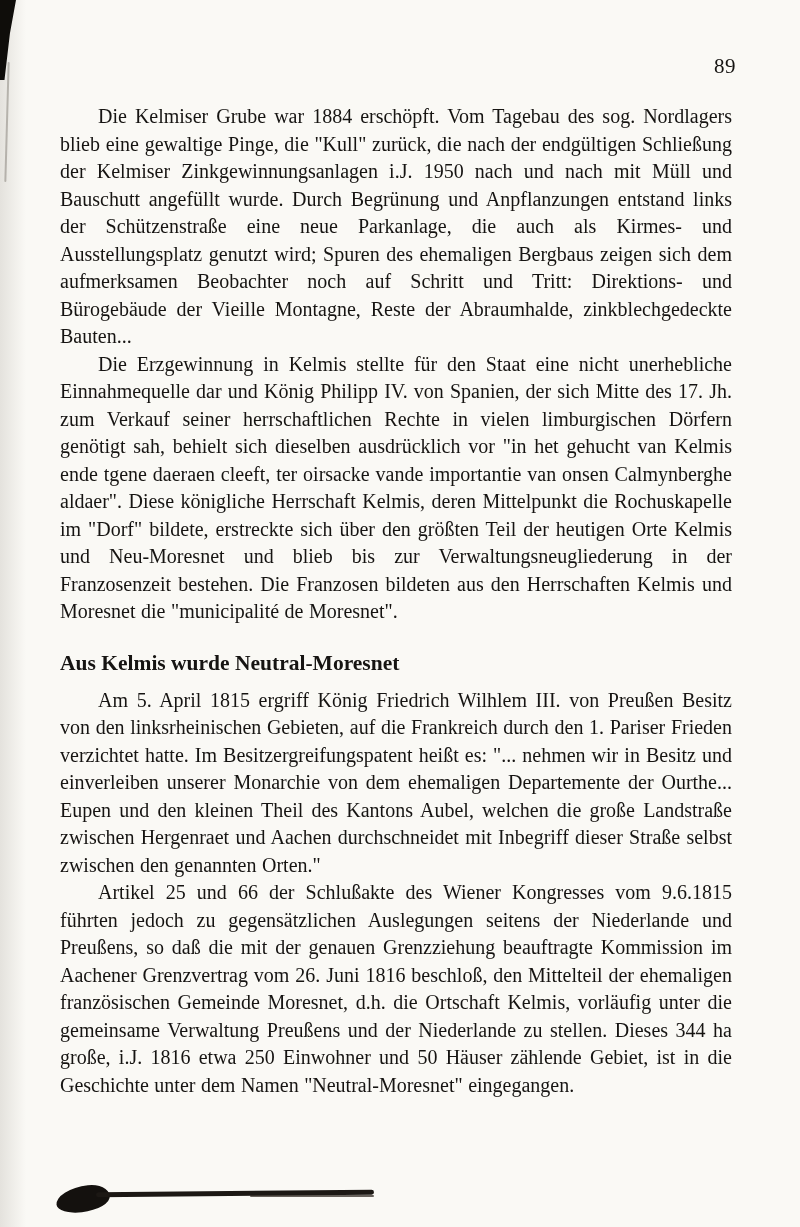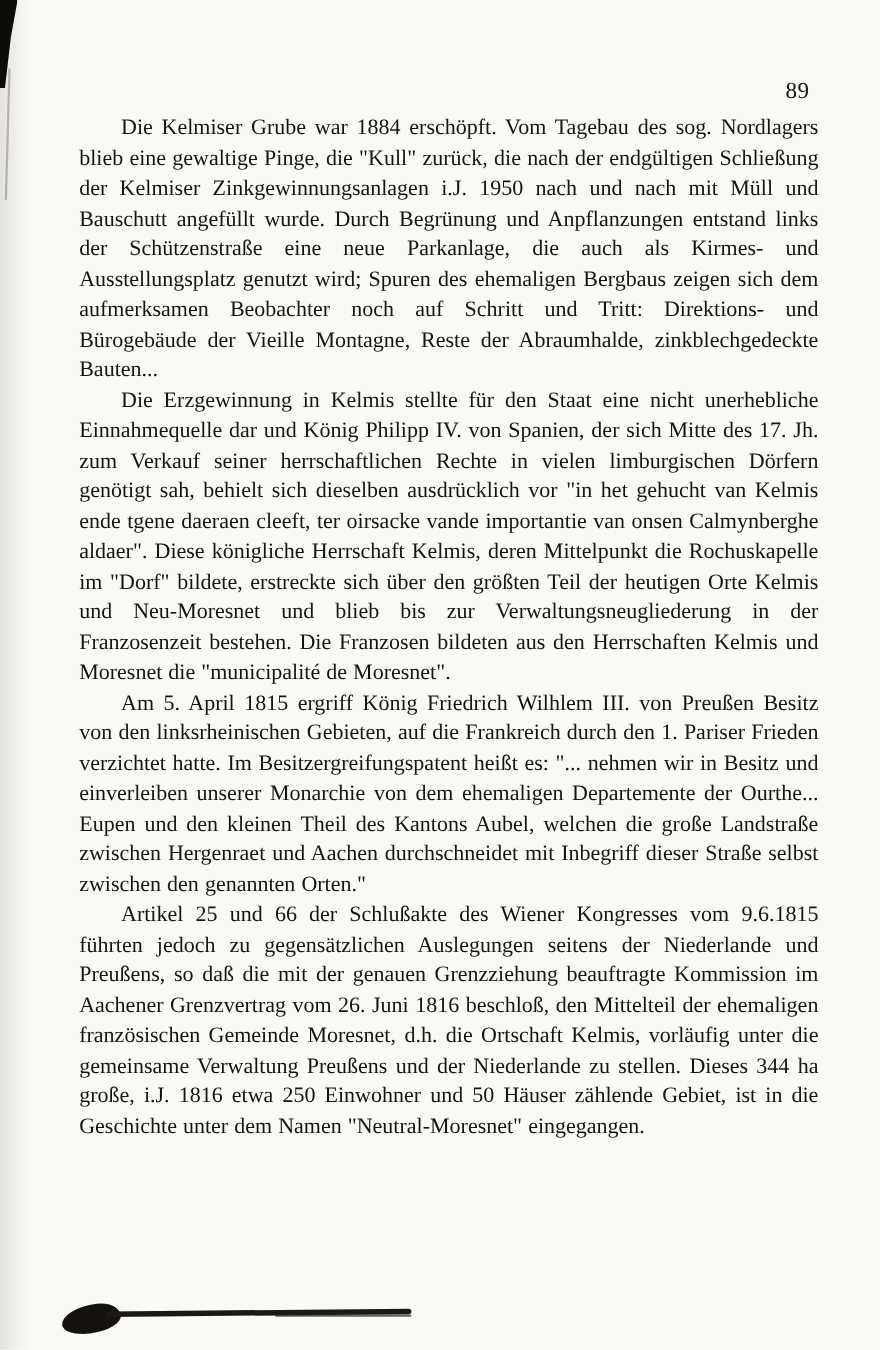--- a/index.html
+++ b/index.html
@@ -38,28 +38,28 @@
   .corner-tail {
     position: absolute;
     left: 6px; top: 62px;
     width: 2px; height: 120px;
     background: rgba(45,38,30,0.28);
     transform: rotate(1.6deg);
     border-radius: 2px;
   }
   .page-number {
     position: absolute;
-    top: 70px;
+    top: 54px;
     right: 64px;
     font-size: 21px;
     letter-spacing: 0.5px;
   }
   .text-block {
     position: absolute;
-    left: 72px;
+    left: 60px;
     top: 103px;
     width: 672px;
   }
   .para {
     margin: 0;
     font-size: 20px;
     line-height: 27.5px;
     text-align: justify;
     text-indent: 38px;
     word-spacing: 0.5px;
@@ -107,20 +107,21 @@
   <div class="corner-tail"></div>
 
   <div class="page-number">89</div>
 
   <div class="text-block">
 
     <p class="para"><span>Die Kelmiser Grube war 1884 erschöpft. Vom Tagebau des sog. Nordlagers blieb eine gewaltige Pinge, die "Kull" zurück, die nach der endgültigen Schließung der Kelmiser Zinkgewinnungsanlagen i.J. 1950 nach und nach mit Müll und Bauschutt angefüllt wurde. Durch Begrünung und Anpflanzungen entstand links der Schützenstraße eine neue Parkanlage, die auch als Kirmes- und Ausstellungsplatz genutzt wird; Spuren des ehemaligen Bergbaus zeigen sich dem aufmerksamen Beobachter noch auf Schritt und Tritt: Direktions- und Bürogebäude der Vieille Montagne, Reste der Abraumhalde, zinkblechgedeckte Bauten...</span></p>
 
     <p class="para"><span>Die Erzgewinnung in Kelmis stellte für den Staat eine nicht unerhebliche Einnahmequelle dar und König Philipp IV. von Spanien, der sich Mitte des 17. Jh. zum Verkauf seiner herrschaftlichen Rechte in vielen limburgischen Dörfern genötigt sah, behielt sich dieselben ausdrücklich vor "in het gehucht van Kelmis ende tgene daeraen cleeft, ter oirsacke vande importantie van onsen Calmynberghe aldaer". Diese königliche Herrschaft Kelmis, deren Mittelpunkt die Rochuskapelle im "Dorf" bildete, erstreckte sich über den größten Teil der heutigen Orte Kelmis und Neu-Moresnet und blieb bis zur Verwaltungsneugliederung in der Franzosenzeit bestehen. Die Franzosen bildeten aus den Herrschaften Kelmis und Moresnet die "municipalité de Moresnet".</span></p>
 
+    <h2 class="section-heading">Aus Kelmis wurde Neutral-Moresnet</h2>
 
     <p class="para"><span>Am 5. April 1815 ergriff König Friedrich Wilhlem III. von Preußen Besitz von den linksrheinischen Gebieten, auf die Frankreich durch den 1. Pariser Frieden verzichtet hatte. Im Besitzergreifungspatent heißt es: "... nehmen wir in Besitz und einverleiben unserer Monarchie von dem ehemaligen Departemente der Ourthe... Eupen und den </span><span class="bold">kleinen Theil des Kantons Aubel, welchen die große Landstraße zwischen Hergenraet und Aachen durchschneidet</span><span> mit Inbegriff dieser Straße selbst zwischen den genannten Orten."</span></p>
 
     <p class="para"><span>Artikel 25 und 66 der Schlußakte des Wiener Kongresses vom 9.6.1815 führten jedoch zu gegensätzlichen Auslegungen seitens der Niederlande und Preußens, so daß die mit der genauen Grenzziehung beauftragte Kommission im Aachener Grenzvertrag vom 26. Juni 1816 beschloß, den Mittelteil der ehemaligen französischen Gemeinde Moresnet, d.h. die Ortschaft Kelmis, vorläufig unter die </span><span class="bold">gemeinsame Verwaltung Preußens und der Niederlande</span><span> zu stellen. Dieses 344 ha große, i.J. 1816 etwa 250 Einwohner und 50 Häuser zählende Gebiet, ist in die Geschichte unter dem Namen "Neutral-Moresnet" eingegangen.</span></p>
 
   </div>
 
   <div class="bottom-blob"></div>
   <div class="bottom-streak"></div>
   <div class="bottom-streak-thin"></div>

